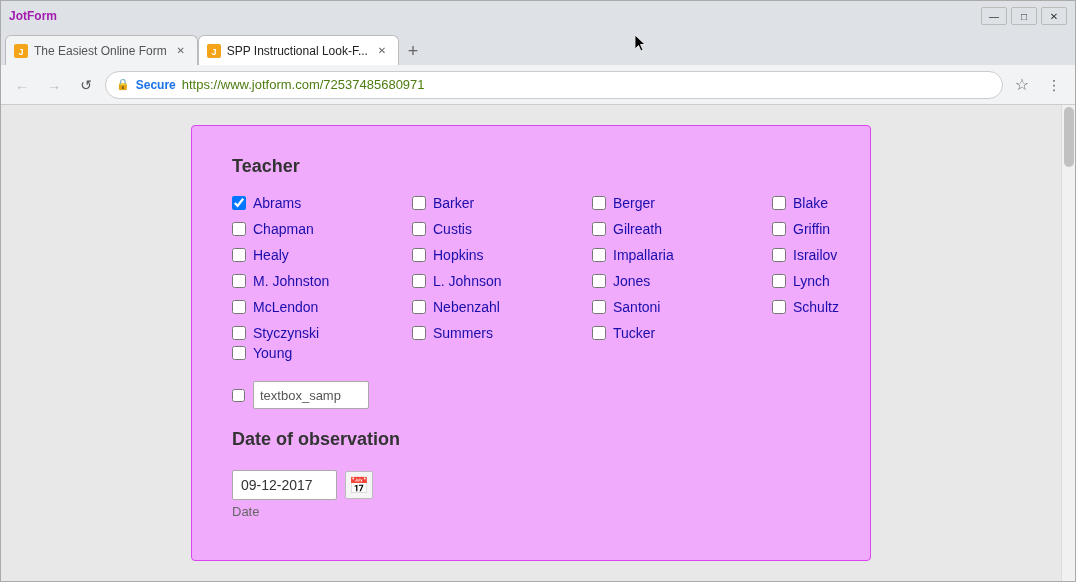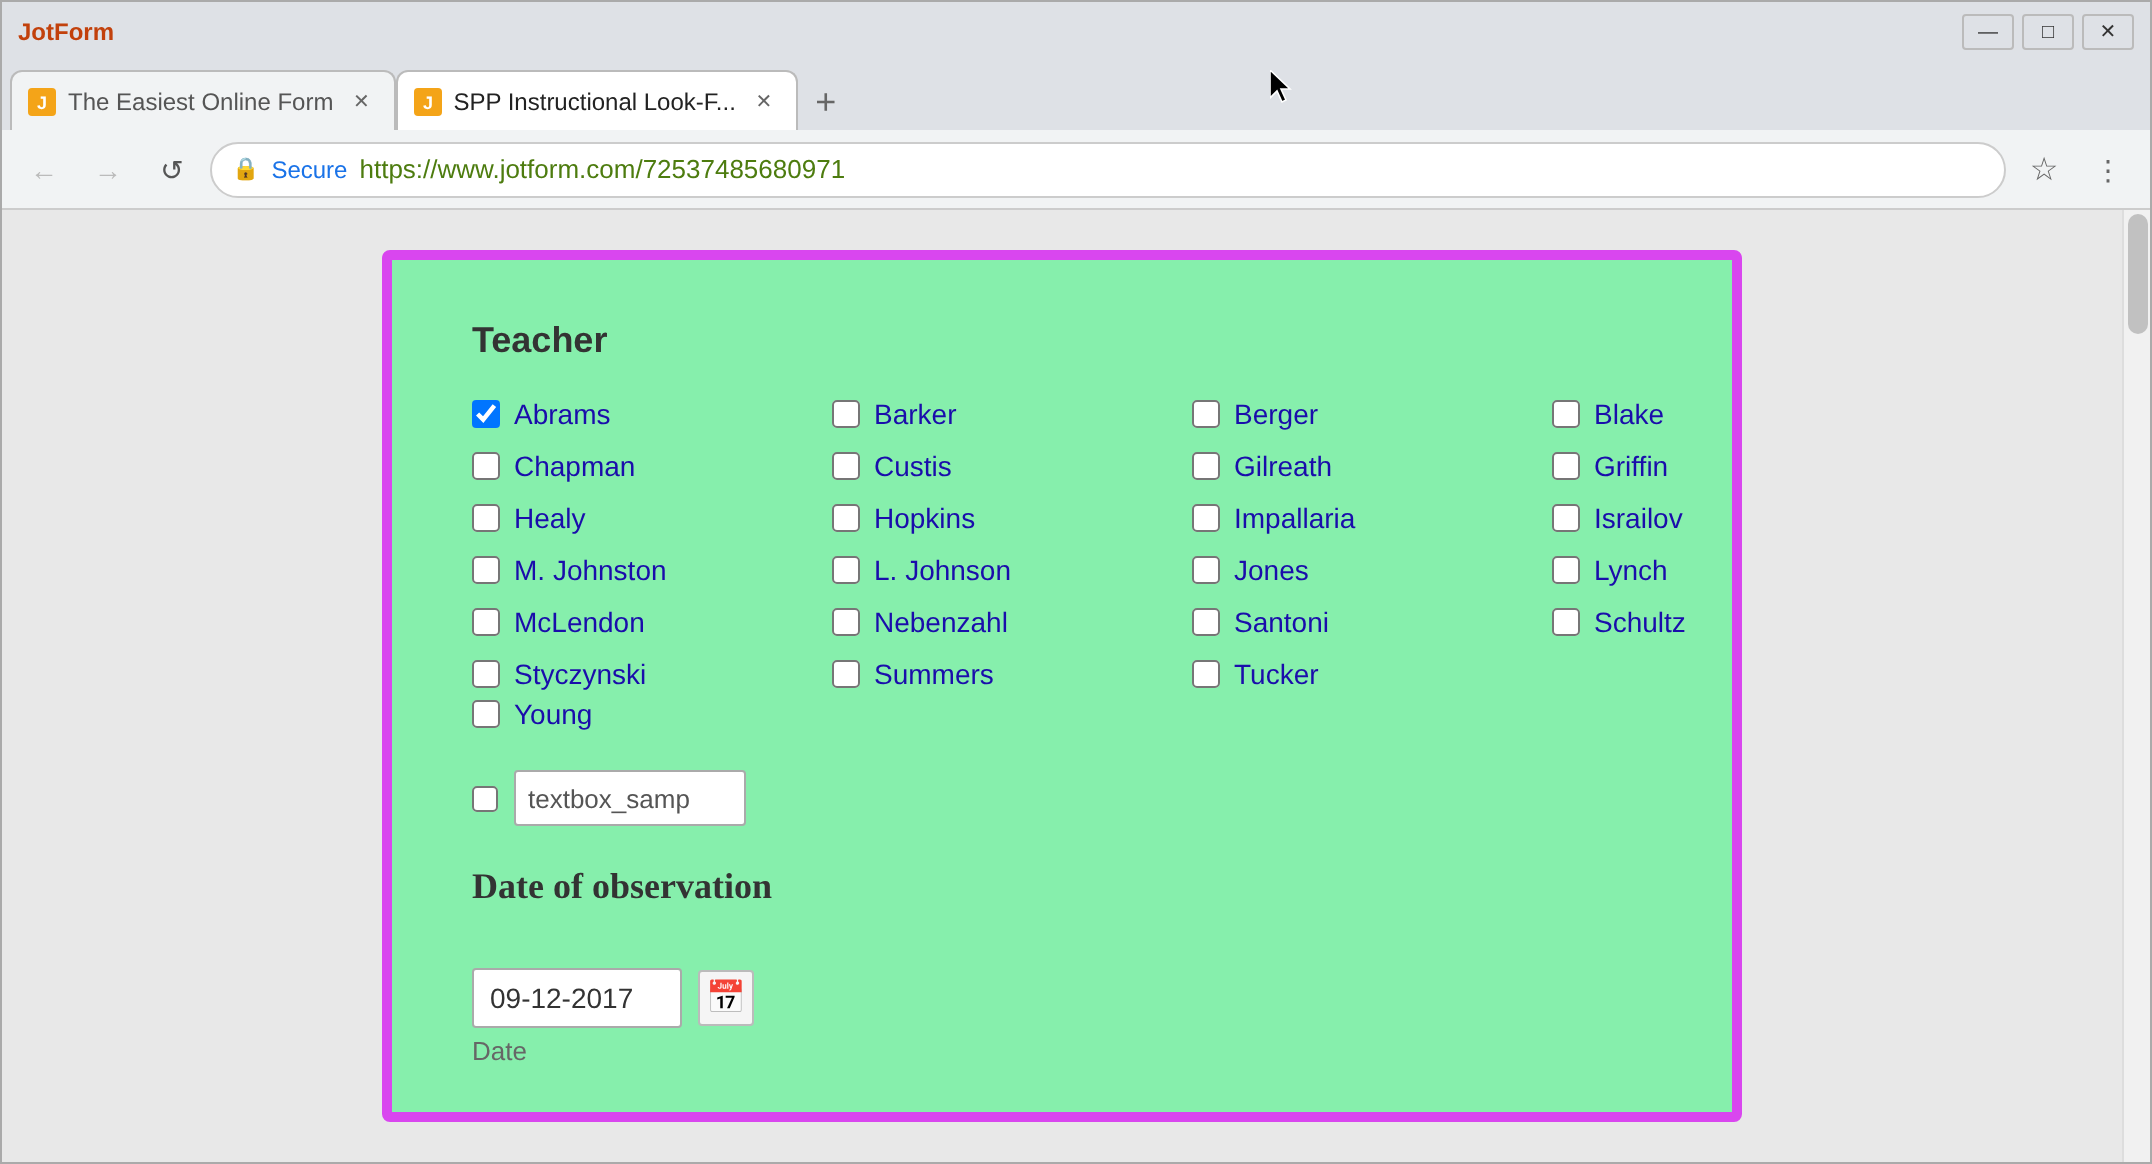--- a/index.html
+++ b/index.html
@@ -151,21 +151,21 @@
       padding: 0 10px;
       gap: 6px;
     }
     .lock-icon {
       color: #1a73e8;
       font-size: 11px;
     }
     .secure-label {
       color: #1a73e8;
       font-size: 12px;
-      font-weight: normal;
+      font-weight: bold;
     }
     .url-text {
       font-size: 13px;
       color: #4d7c0f;
       flex: 1;
     }
     .star-btn {
       width: 26px;
       height: 26px;
       display: flex;
@@ -179,22 +179,22 @@
       width: 26px;
       height: 26px;
       display: flex;
       align-items: center;
       justify-content: center;
       cursor: pointer;
       color: #666;
       font-size: 14px;
     }
     .form-card {
-      background: #86efac;
-      border: 5px solid #d946ef;
+      background: #f0abfc;
+      border: 1px solid #d946ef;
       border-radius: 4px;
       width: 680px;
       padding: 30px 40px;
       min-height: 420px;
     }
 
     
     .section-title {
       font-size: 18px;
       font-weight: bold;
@@ -243,22 +243,21 @@
     }
 
     
     .date-section {
       margin-top: 10px;
     }
     .date-title {
       font-size: 18px;
       font-weight: bold;
       color: #333;
-      margin-bottom: 30px;
-      font-family: Liberation Serif, serif;
+      margin-bottom: 20px;
     }
     .date-row {
       display: flex;
       align-items: center;
       gap: 8px;
     }
     .date-input {
       border: 1px solid #aaa;
       border-radius: 2px;
       height: 30px;
@@ -314,21 +313,21 @@
       background: #e8e8e8;
       overflow: hidden;
       display: flex;
       justify-content: center;
       padding: 20px 0;
     }
 
     
     .brand-name {
       font-size: 12px;
-      color: #c2410c;
+      color: #a21caf;
       font-weight: bold;
       margin-right: 20px;
     }
 
     
     .cursor {
       position: fixed;
       top: 35px;
       left: 635px;
       width: 12px;

